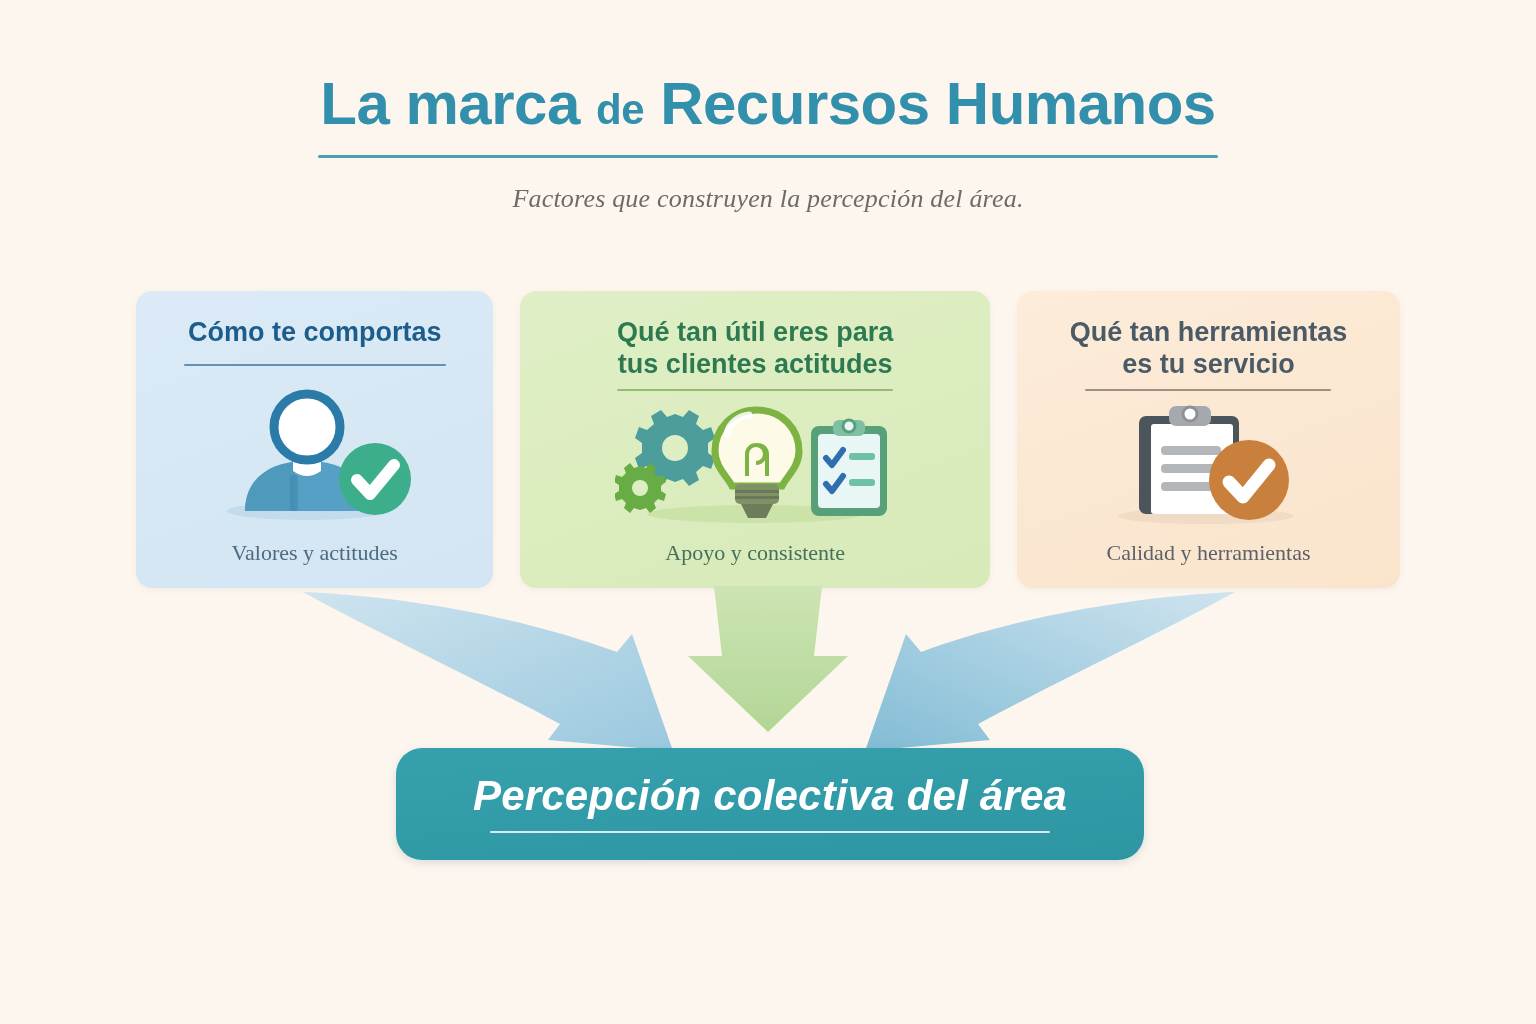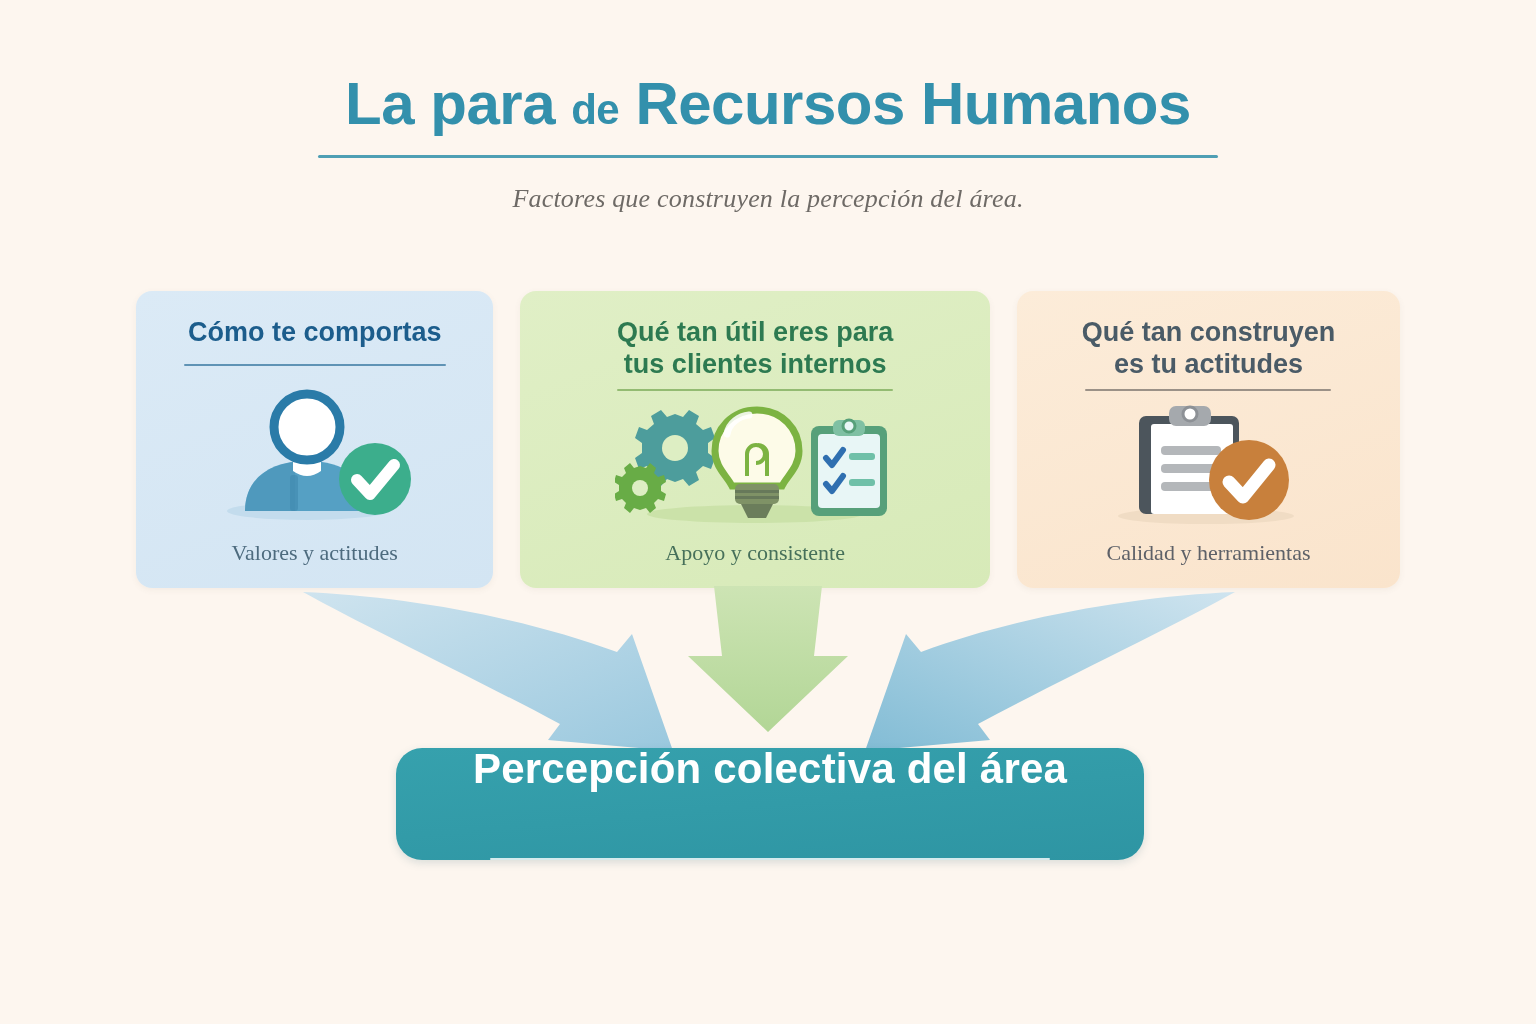--- a/index.html
+++ b/index.html
@@ -138,22 +138,23 @@
     position: absolute;
     top: 748px;
     left: 396px;
     width: 748px;
     height: 112px;
     background: linear-gradient(175deg,#36a1ad 0%, #2e95a3 100%);
     border-radius: 26px;
     display: flex;
     flex-direction: column;
     align-items: center;
-    justify-content: space-between;
+    justify-content: center;
     box-shadow: 0 3px 8px rgba(60,110,120,0.18);
+    font-style: italic;
   }
   .banner-text {
     font-family: "Liberation Sans", sans-serif;
     font-size: 42px;
     font-weight: bold;
     color: #ffffff;
     letter-spacing: 0.2px;
     line-height: 1;
   }
   .banner-rule {
@@ -164,21 +165,21 @@
     border-radius: 1px;
   }
 </style>
 </head>
 <body>
 
 <div class="canvas">
 
   <div class="header">
     <h1 class="main-title">
-      <span>La para</span>
+      <span>La marca</span>
       <span class="small-word">de</span>
       <span>Recursos Humanos</span>
     </h1>
     <div class="title-rule"></div>
     <div class="subtitle">Factores que construyen la percepción del área.</div>
   </div>
 
   <div class="cards">
 
     <div class="card card-1">
@@ -195,21 +196,21 @@
           <circle cx="168" cy="96" r="36" fill="#3cae8c"></circle>
           <path d="M150 97 l13 14 l24 -29" fill="none" stroke="#ffffff" stroke-width="12" stroke-linecap="round" stroke-linejoin="round"></path>
         </svg>
       </div>
       <div class="card-caption">Valores y actitudes</div>
     </div>
 
     <div class="card card-2">
       <div class="card-heading">
         <span>Qué tan útil eres para</span><br>
-        <span>tus clientes internos</span>
+        <span>tus clientes actitudes</span>
       </div>
       <div class="card-rule"></div>
       <div class="card-icon">
         <svg width="280" height="118" viewBox="0 0 280 118">
           <ellipse cx="140" cy="108" rx="108" ry="9" fill="#cbe2a9"></ellipse>
 
           <g transform="translate(60,42)">
             <path d="M0,-34 L8,-31 L14,-38 L24,-32 L21,-24 L28,-18 L36,-21 L40,-10
                      L33,-5 L33,5 L40,10 L36,21 L28,18 L21,24 L24,32 L14,38 L8,31
                      L0,34 L-8,31 L-14,38 L-24,32 L-21,24 L-28,18 L-36,21 L-40,10
@@ -249,22 +250,22 @@
             <path d="M15,64 l6,7 l11,-15" fill="none" stroke="#2f6fb0" stroke-width="6" stroke-linecap="round" stroke-linejoin="round"></path>
             <rect x="38" y="59" width="26" height="7" rx="3" fill="#6fc0a8"></rect>
           </g>
         </svg>
       </div>
       <div class="card-caption">Apoyo y consistente</div>
     </div>
 
     <div class="card card-3">
       <div class="card-heading">
-        <span>Qué tan construyen</span><br>
-        <span>es tu actitudes</span>
+        <span>Qué tan herramientas</span><br>
+        <span>es tu servicio</span>
       </div>
       <div class="card-rule"></div>
       <div class="card-icon">
         <svg width="215" height="122" viewBox="0 0 215 122">
           <ellipse cx="105" cy="112" rx="88" ry="8" fill="#f0dcc4"></ellipse>
           <rect x="38" y="12" width="100" height="98" rx="7" fill="#4c555c"></rect>
           <rect x="50" y="20" width="82" height="90" rx="3" fill="#ffffff"></rect>
           <rect x="68" y="2" width="42" height="20" rx="7" fill="#a5a9ad"></rect>
           <circle cx="89" cy="10" r="7" fill="#ffffff" stroke="#8d9196" stroke-width="3"></circle>
           <rect x="60" y="42" width="60" height="9" rx="4" fill="#b4b7ba"></rect>

